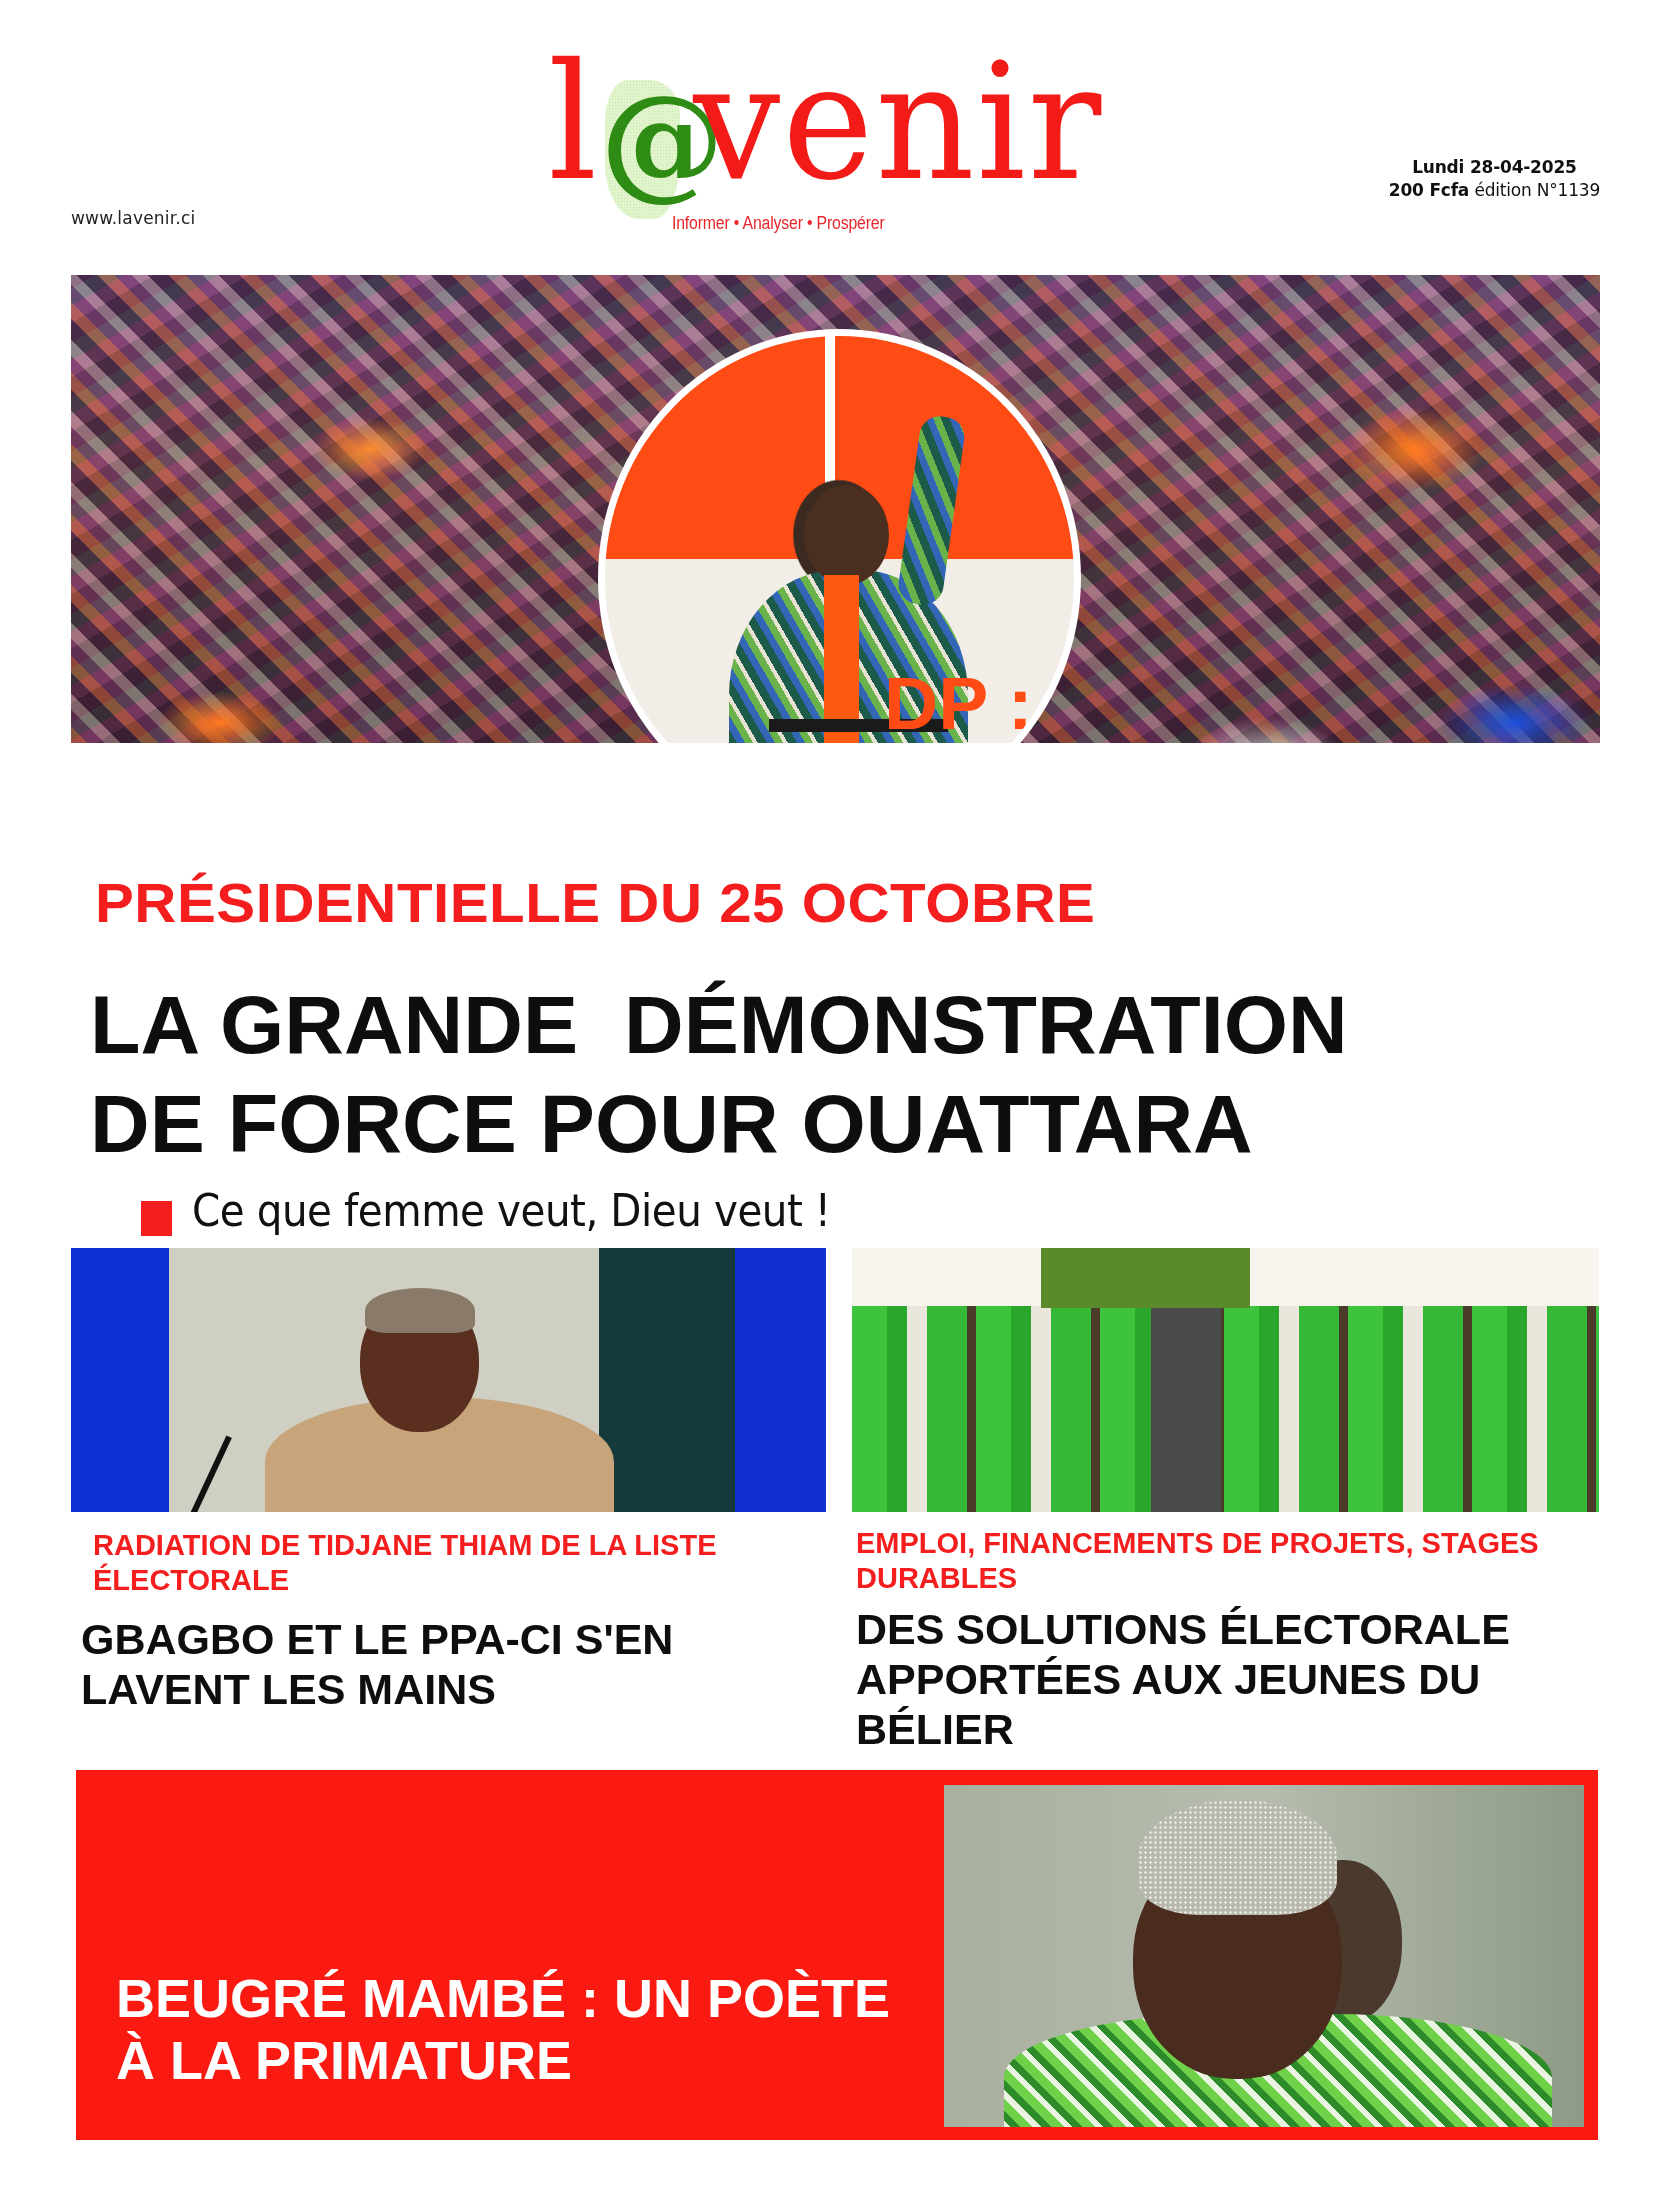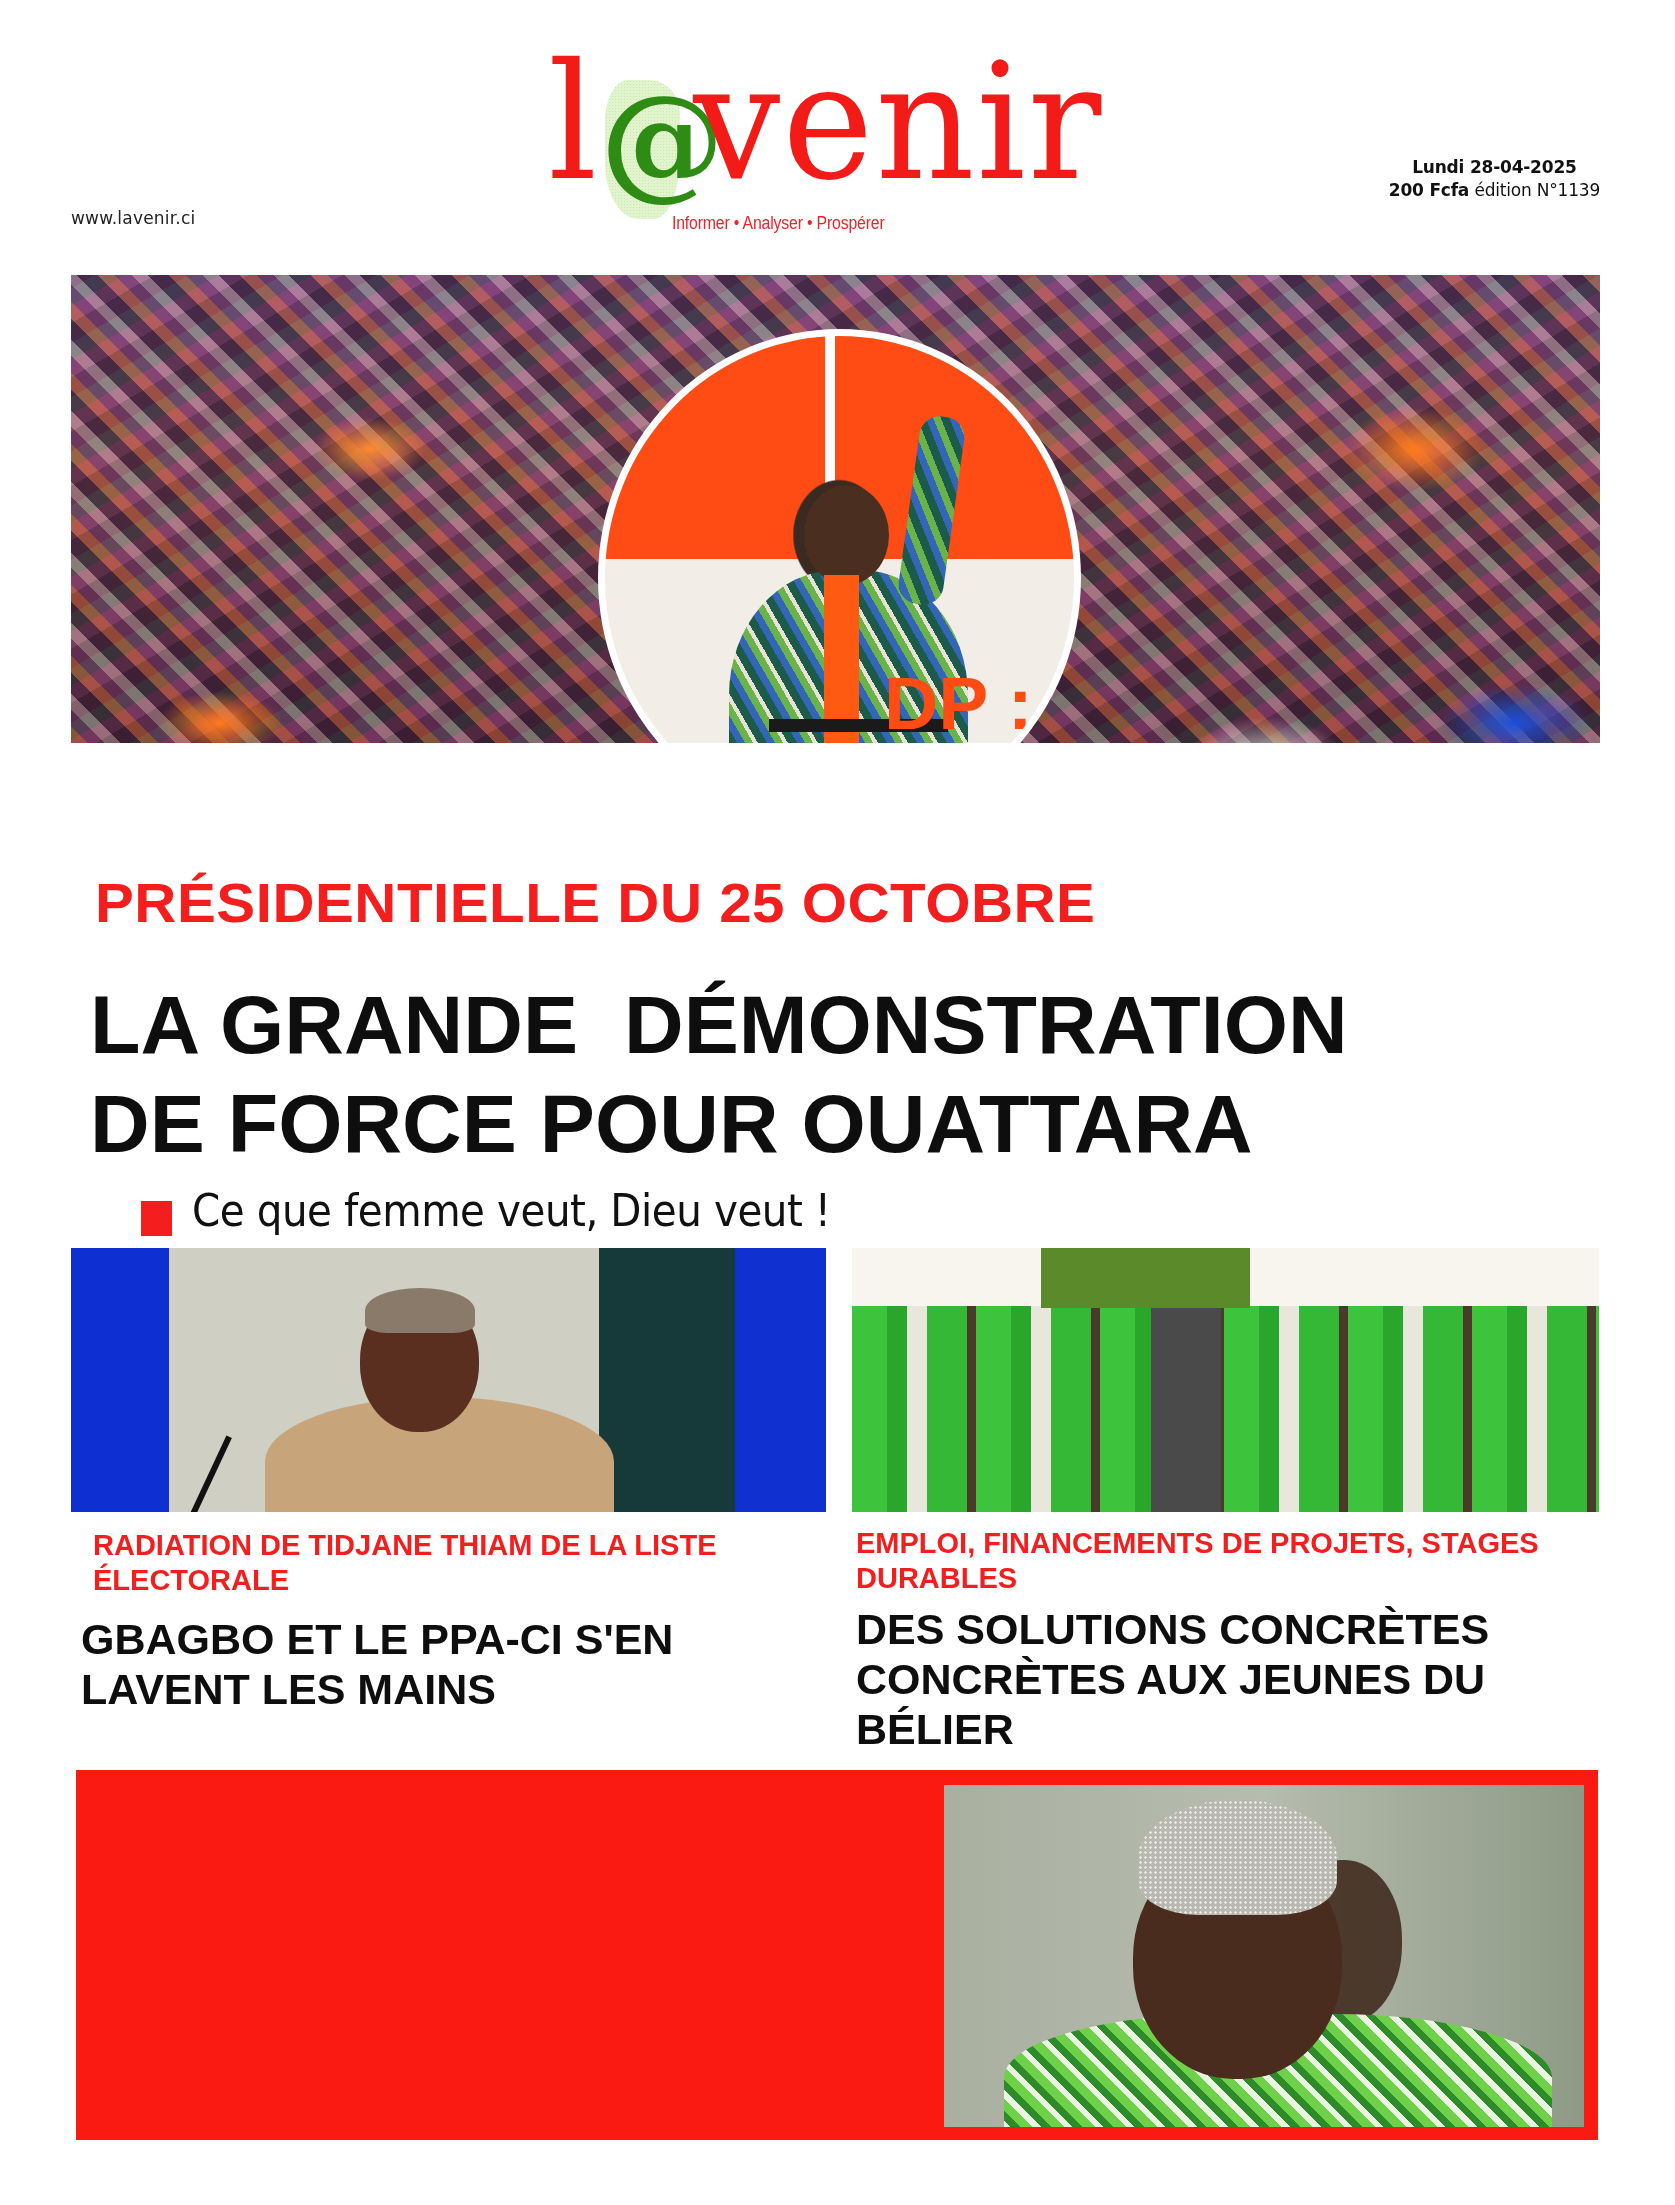--- a/index.html
+++ b/index.html
@@ -151,24 +151,25 @@
   <div class="kicker-sm k-left">RADIATION DE TIDJANE THIAM DE LA LISTE ÉLECTORALE</div>
   <h2 class="title-sm t-left">GBAGBO ET LE PPA-CI S'EN LAVENT LES MAINS</h2>
 </article>
 
 <article>
   <div class="photo-belier" aria-label="Groupe de jeunes en blouses vertes avec des officiels">
     <div class="trees"></div>
     <div class="suit"></div>
   </div>
   <div class="kicker-sm k-right">EMPLOI, FINANCEMENTS DE PROJETS, STAGES DURABLES</div>
-  <h2 class="title-sm t-right">DES SOLUTIONS CONCRÈTES CONCRÈTES AUX JEUNES DU BÉLIER</h2>
+  <h2 class="title-sm t-right">DES SOLUTIONS ÉLECTORALE APPORTÉES AUX JEUNES DU BÉLIER</h2>
 </article>
 
 <section class="promo">
+  <h2 class="title">BEUGRÉ MAMBÉ : UN POÈTE À LA PRIMATURE</h2>
   <div class="photo" aria-label="Portrait souriant de Beugré Mambé">
     <div class="head2"></div>
     <div class="shirt"></div>
     <div class="head"></div>
     <div class="hair"></div>
   </div>
 </section>
 
 
 </body></html>

